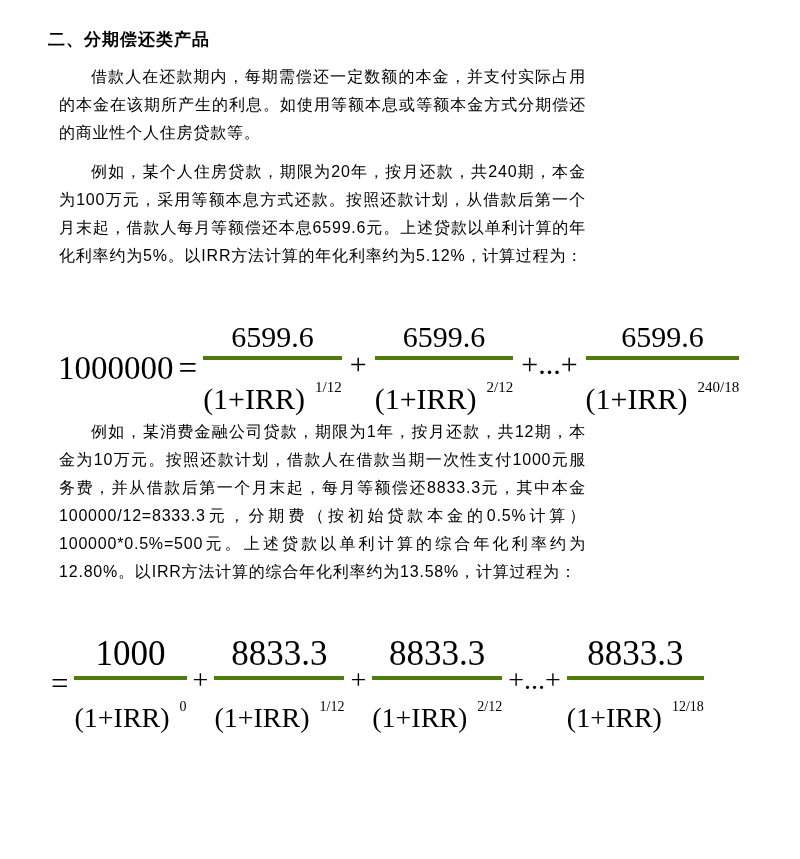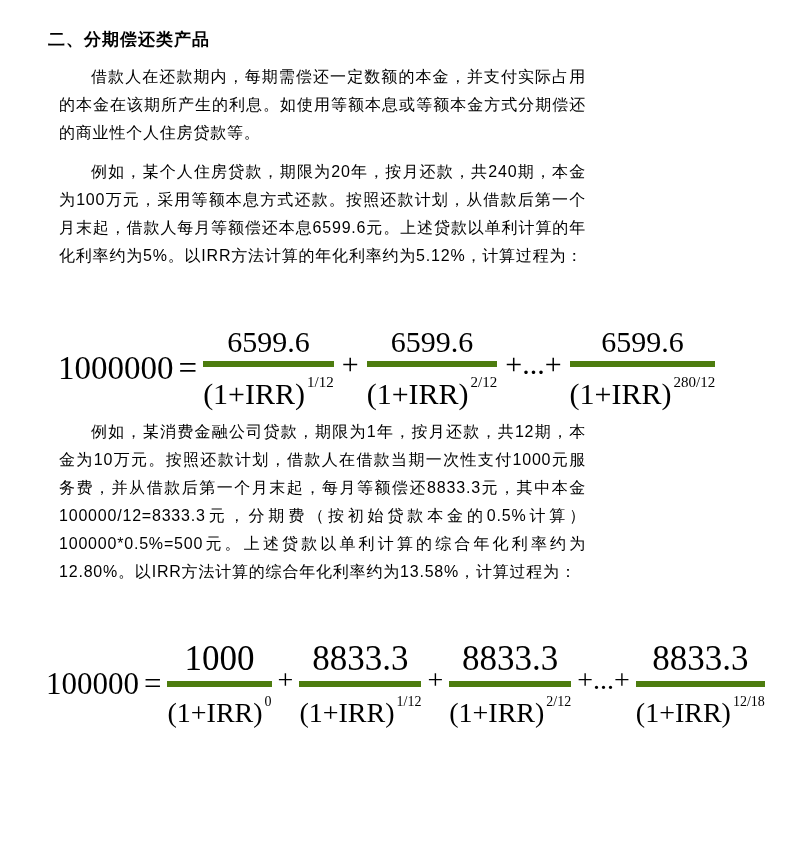--- a/index.html
+++ b/index.html
@@ -60,31 +60,32 @@
     display:inline-flex;
     flex-direction:column;
     align-items:stretch;
     text-align:center;
   }
   .num{
     display:block;
     font-size:30px;
     line-height:1.15;
     padding:0 6px 2px 6px;
-    border-bottom:6px solid #4d7c0f;
+    border-bottom:4px solid #4d7c0f;
     text-align:center;
     white-space:nowrap;
   }
   .f2 .num{font-size:35px;}
   .denrow{
     display:inline-flex;
     align-items:flex-start;
     justify-content:center;
     white-space:nowrap;
-    padding-top:6px;
+    padding-top:18px;
+    gap:8px;
   }
   .den{
     font-size:30px;
     line-height:1.15;
     padding-top:4px;
   }
   .f2 .den{font-size:28px;}
   .exp{
     font-size:15px;
     line-height:1;
@@ -135,32 +136,31 @@
         <span class="exp">2/12</span>
       </span>
     </span>
 
     <span class="fop">+...+</span>
 
     <span class="frac">
       <span class="num">6599.6</span>
       <span class="denrow">
         <span class="den">(1+IRR)</span>
-        <span class="exp">280/12</span>
+        <span class="exp">240/18</span>
       </span>
     </span>
   </div>
 
 
 
   <p class="body-para gap-top">例如，某消费金融公司贷款，期限为1年，按月还款，共12期，本金为10万元。按照还款计划，借款人在借款当期一次性支付1000元服务费，并从借款后第一个月末起，每月等额偿还8833.3元，其中本金100000/12=8333.3元，分期费（按初始贷款本金的0.5%计算）100000*0.5%=500元。上述贷款以单利计算的综合年化利率约为12.80%。以IRR方法计算的综合年化利率约为13.58%，计算过程为：</p>
 
   <div class="formula f2">
     <span class="flhs">
-        <span>100000</span>
         <span class="feq">=</span>
       </span>
 
     <span class="frac">
       <span class="num">1000</span>
       <span class="denrow">
         <span class="den">(1+IRR)</span>
         <span class="exp">0</span>
       </span>
     </span>

